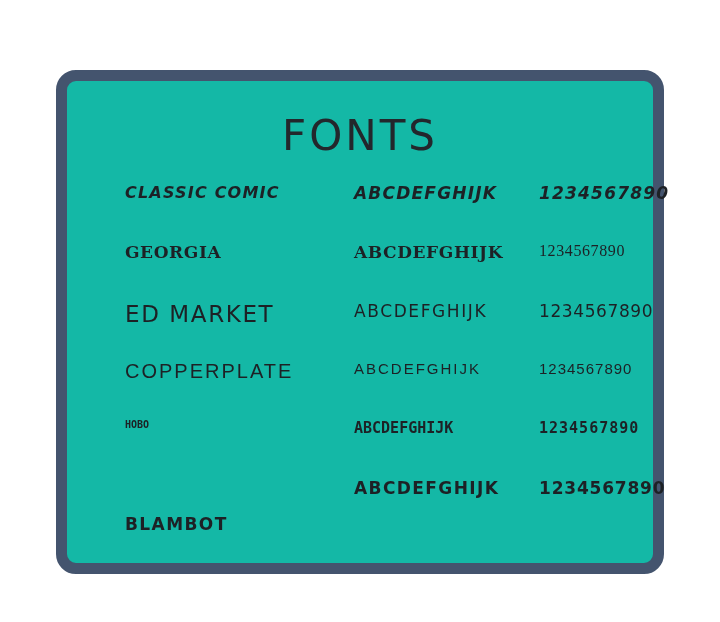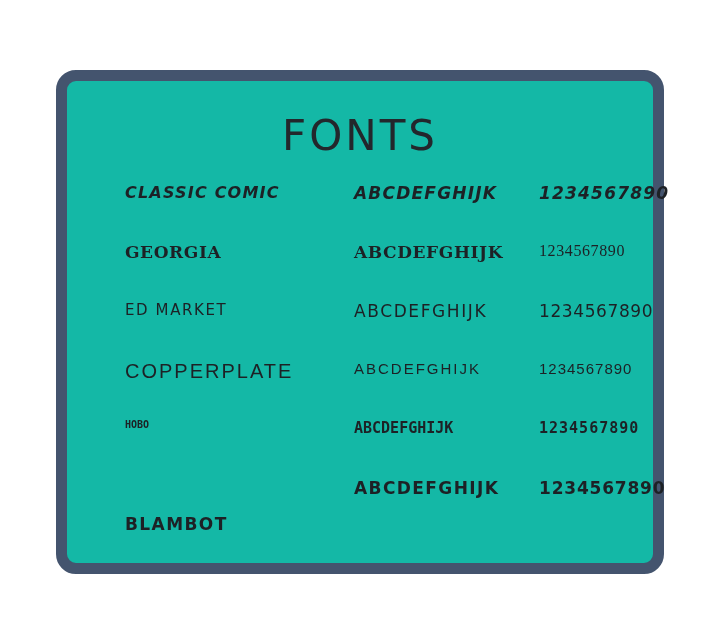--- a/index.html
+++ b/index.html
@@ -104,21 +104,21 @@
   .f-georgia .col-alpha { font-size: 17px; }
   .f-georgia .col-num { font-size: 16px; font-weight: normal; font-family: "Liberation Serif", serif; }
 
   .f-edmarket .col-name,
   .f-edmarket .col-alpha,
   .f-edmarket .col-num {
     font-family: "DejaVu Sans", sans-serif;
     font-weight: 500;
     letter-spacing: 1.6px;
   }
-  .f-edmarket .col-name { font-size: 15px; }
+  .f-edmarket .col-name { font-size: 23px; }
   .f-edmarket .col-alpha { font-size: 17px; }
   .f-edmarket .col-num { font-size: 17px; letter-spacing: 0.6px; }
 
   .f-copperplate .col-name,
   .f-copperplate .col-alpha,
   .f-copperplate .col-num {
     font-family: "Liberation Sans", sans-serif;
     font-weight: 400;
     letter-spacing: 2px;
   }

